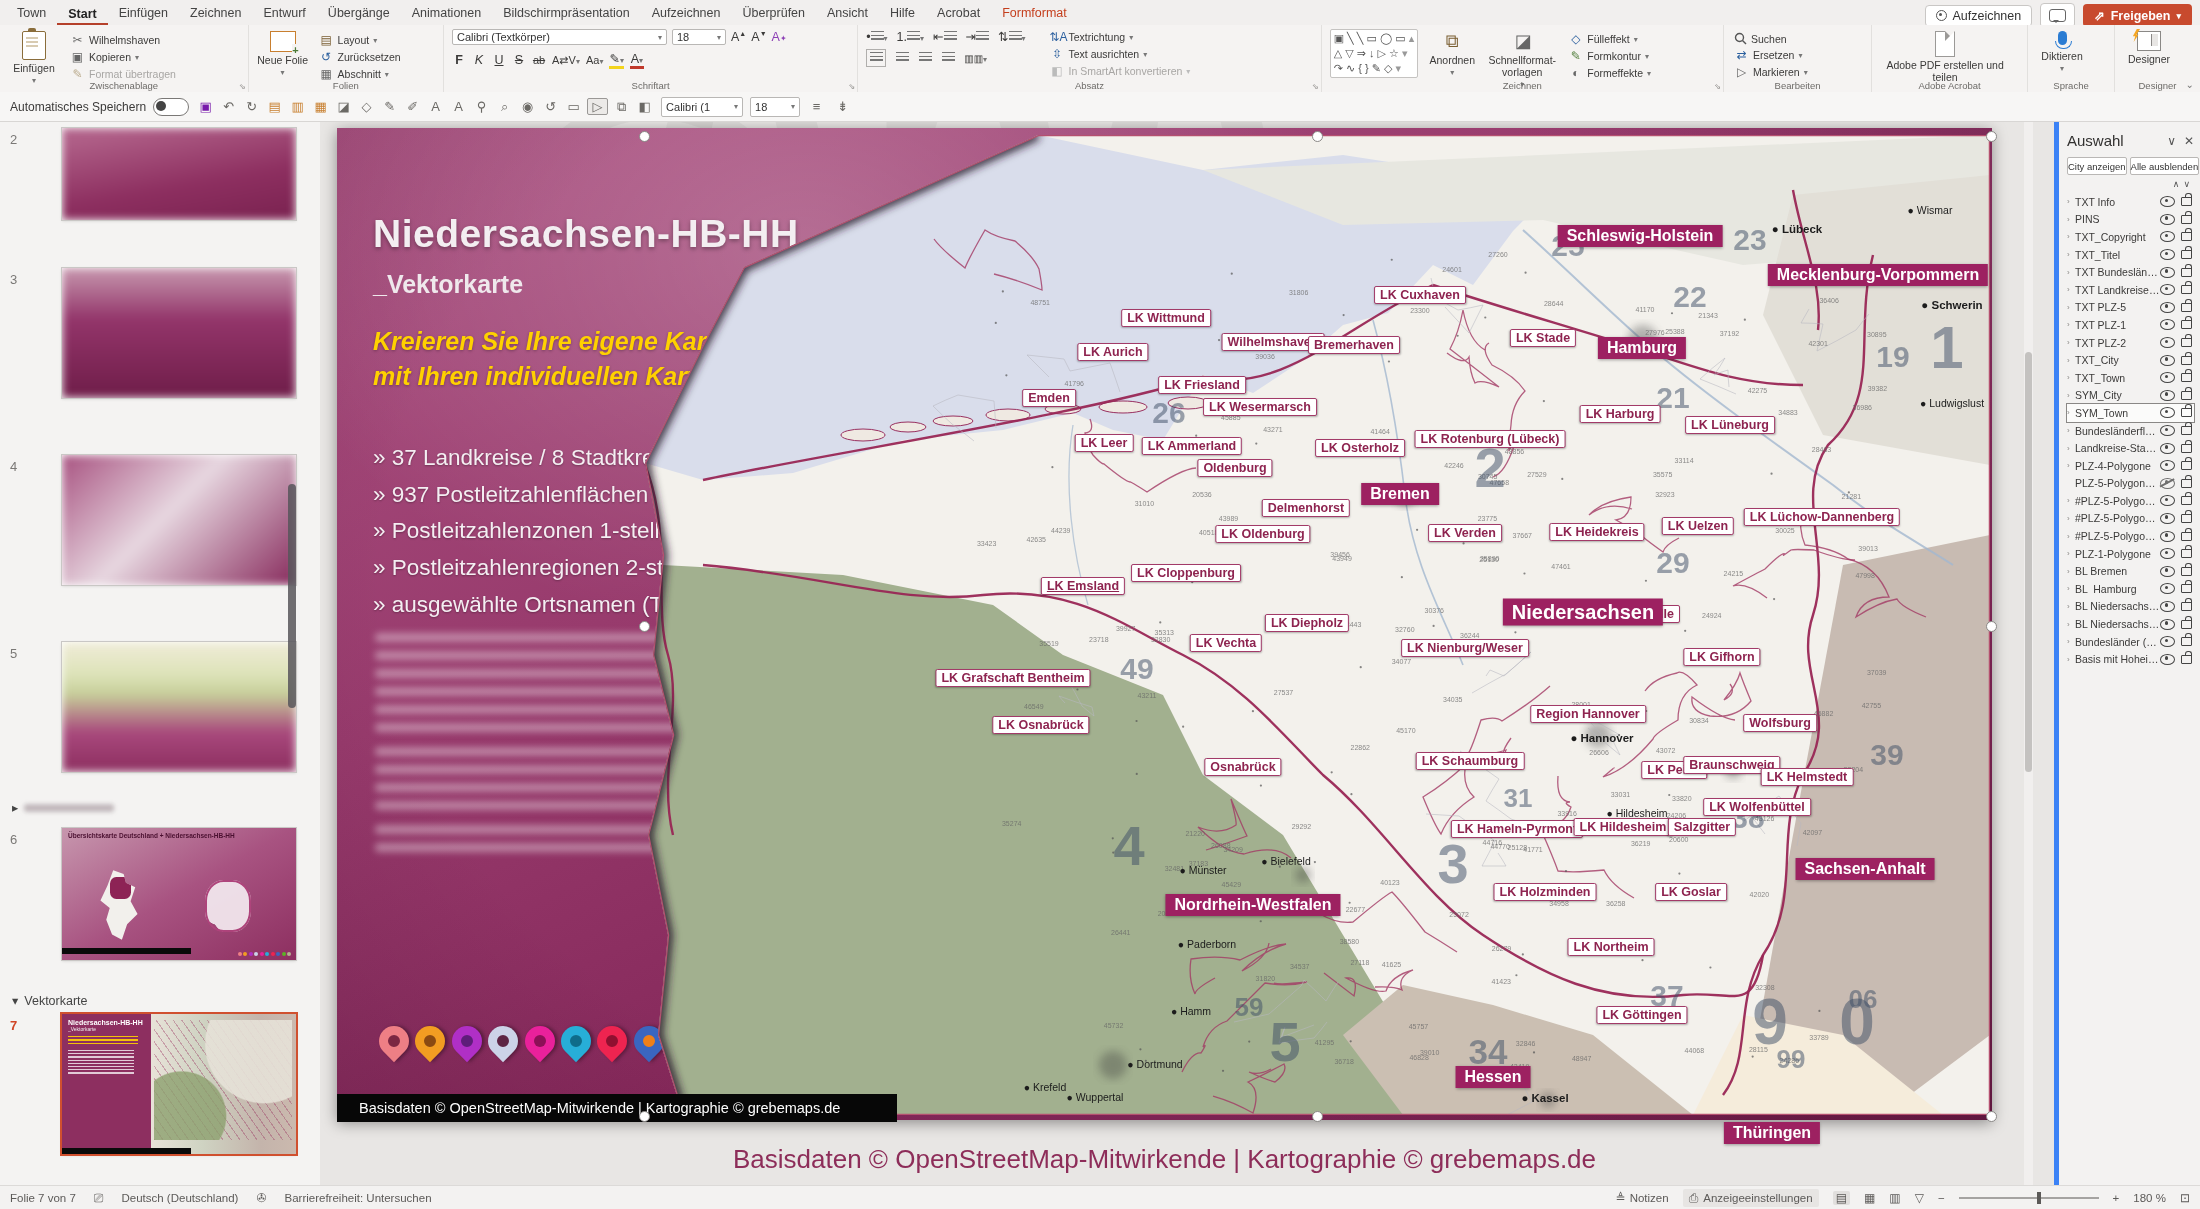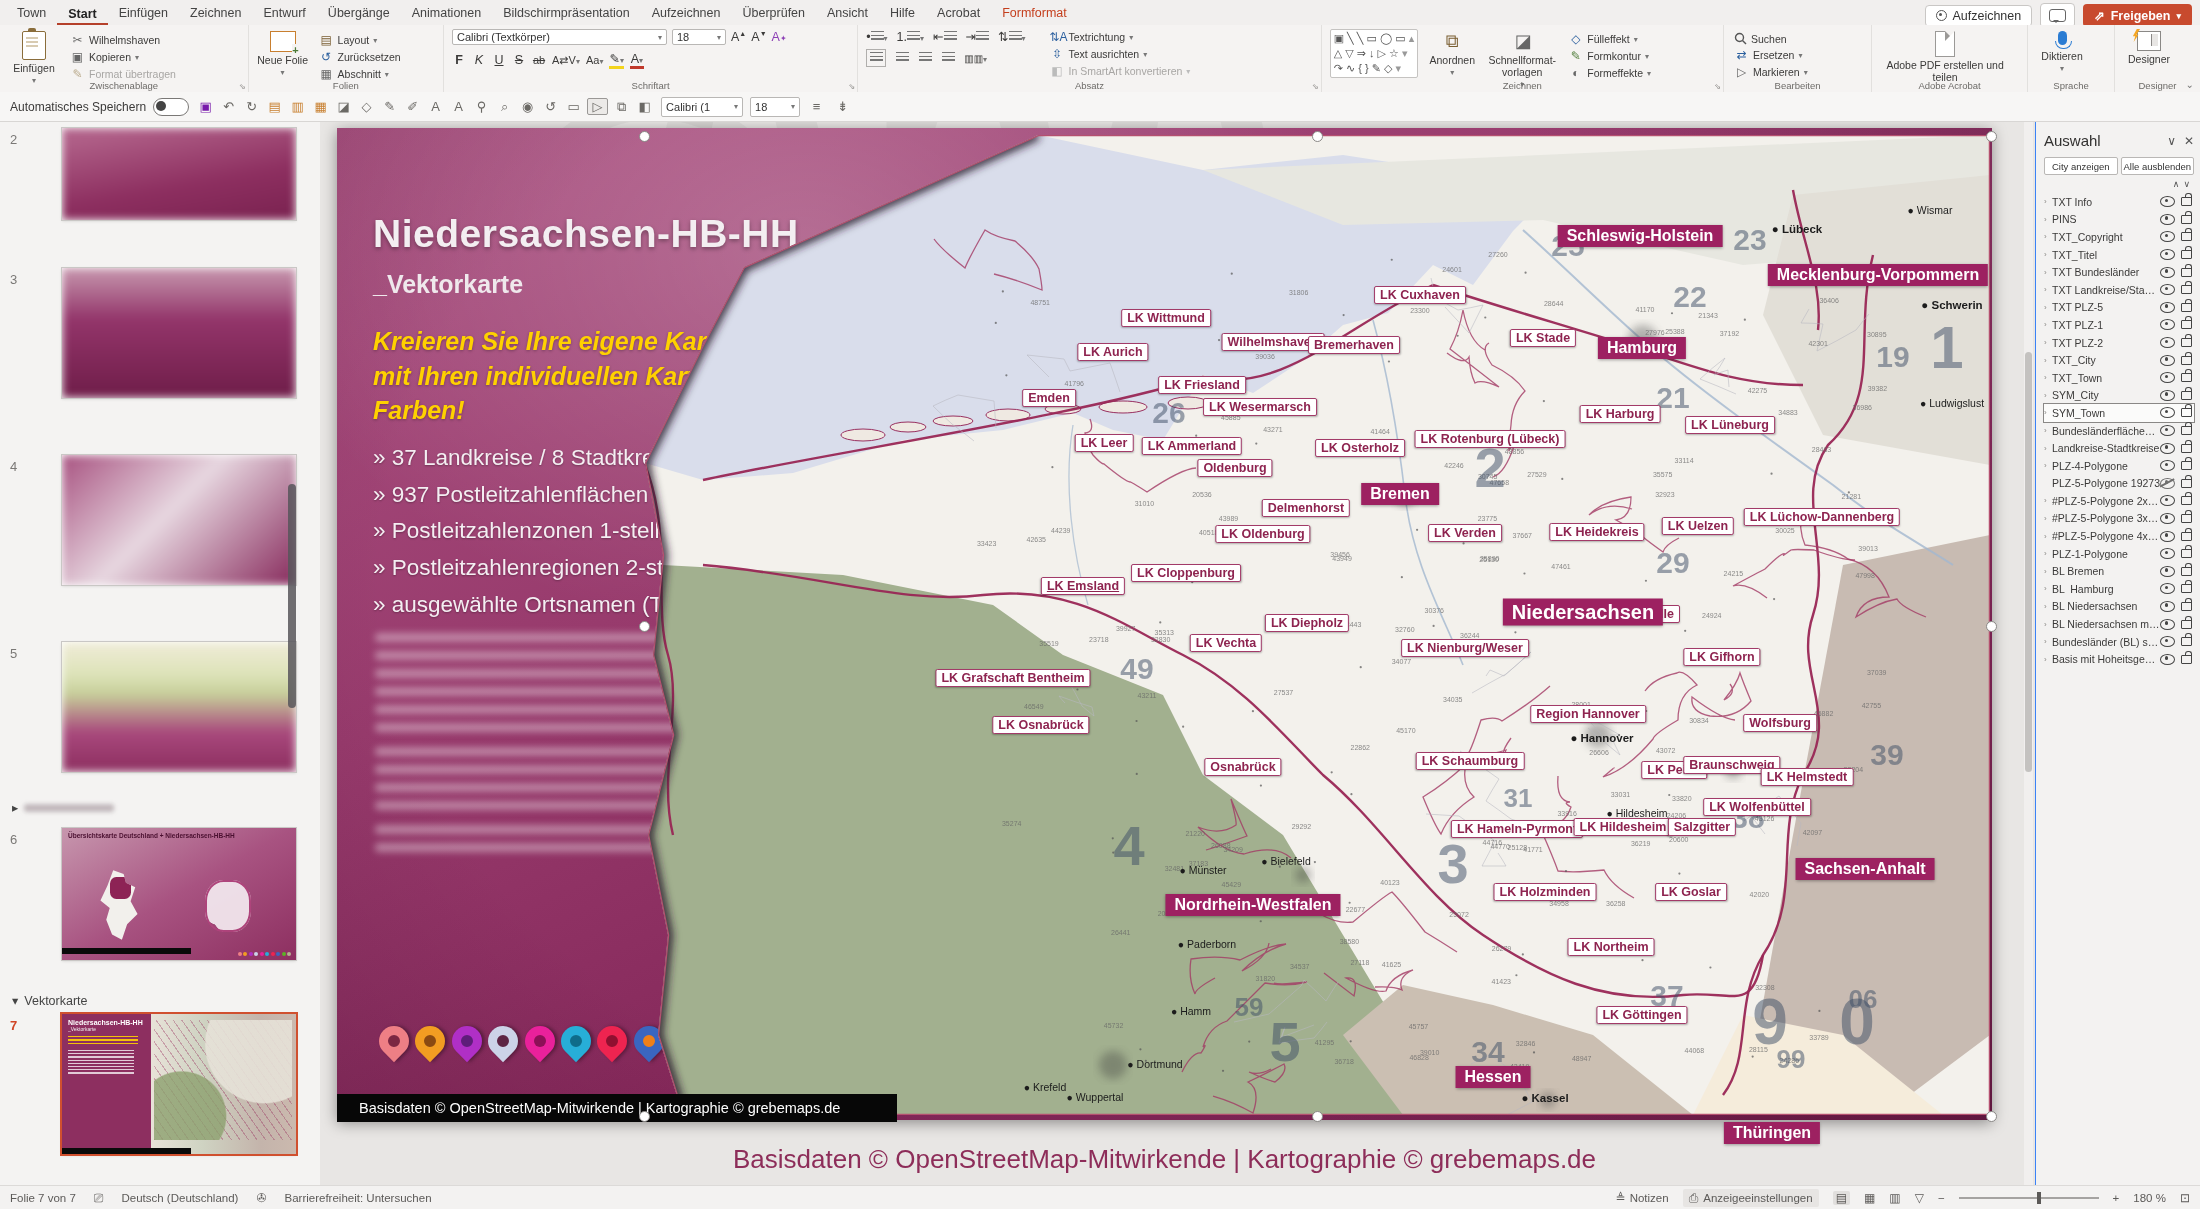--- a/index.html
+++ b/index.html
@@ -99,21 +99,21 @@
         padding:1px 5px;border-radius:2px;box-shadow:0 1px 2px rgba(0,0,0,.28);}
   .slab{background:#9d2161;color:#fff;font-size:16px;font-weight:bold;padding:2px 9px;box-shadow:0 1px 3px rgba(0,0,0,.35);}
   .slab.big{font-size:20px;}
   .zone{color:#3e4e66;font-weight:bold;opacity:.5;z-index:5;}
   .city{color:#1c1c1c;font-size:10.5px;z-index:6;}
   .city.b{font-weight:bold;font-size:11.5px;}
   .handle{position:absolute;width:9px;height:9px;border-radius:50%;background:#fff;border:1px solid #8a8886;z-index:50;}
   #cscroll{position:absolute;right:2px;top:0;width:9px;height:1063px;background:#f1efee;}
   #cscroll i{position:absolute;left:1px;top:230px;width:7px;height:420px;border-radius:4px;background:#c4c2c0;}
   
-  #selpane{position:absolute;right:0;top:122px;width:165px;height:1063px;background:#f3f2f1;border-left:1px solid #3b82f6;
+  #selpane{position:absolute;right:0;top:122px;width:146px;height:1063px;background:#f3f2f1;border-left:5px solid #3b82f6;
            box-sizing:border-box;padding:10px 6px 0 8px;}
   #sp-title{font-size:15px;color:#323130;margin-bottom:8px;display:flex;justify-content:space-between;align-items:center;}
   #sp-title .x{color:#555;font-size:12px;display:flex;gap:8px;}
   .spbtns{display:flex;gap:3px;margin-bottom:4px;}
   .spbtn{flex:1;border:1px solid #b9b7b5;background:#fff;font-size:9.5px;color:#333;text-align:center;padding:2.5px 0;border-radius:2px;white-space:nowrap;}
   .sparrows{text-align:right;font-size:9px;color:#555;margin-bottom:4px;letter-spacing:4px;}
   .sprow{display:flex;align-items:center;height:17.6px;font-size:10.5px;color:#3b3a39;position:relative;}
   .sprow .exp{width:8px;font-size:8px;color:#8a8886;}
   .sprow .lbl{flex:1;overflow:hidden;text-overflow:ellipsis;white-space:pre;}
   .sprow.sel{outline:1px solid #8a8886;background:#fbfbfa;}
@@ -476,21 +476,20 @@
     <div class="wm" style="left:330px;top:-180px;font-size:330px;letter-spacing:30px;">ebe</div>
     <div class="wm" style="left:60px;top:420px;font-size:460px;">©</div>
     <div class="wm" style="left:900px;top:300px;font-size:430px;color:rgba(100,100,100,.06);">©</div>
 
     <div id="slide">
       <div id="stitle">Niedersachsen-HB-HH</div>
       <div id="ssub">_Vektorkarte</div>
       <div id="shead">
           <div>Kreieren Sie Ihre eigene Karten-Variante</div>
           <div>mit Ihren individuellen Karteninhalten und</div>
-          <div>Farben!</div>
         </div>
       <div id="sbullets">
           <div>» 37 Landkreise / 8 Stadtkreise</div>
           <div>» 937 Postleitzahlenflächen 5-stellig</div>
           <div>» Postleitzahlenzonen 1-stellig</div>
           <div>» Postleitzahlenregionen 2-stellig</div>
           <div>» ausgewählte Ortsnamen (Town + City)</div>
         </div>
       <div id="sblur">
           <div class="bl" style="width: 520px;"></div>
@@ -828,21 +827,21 @@
             <div class="mlab zone" style="left: 1047px; top: 162px; font-size: 30px;">22</div>
             <div class="mlab zone" style="left: 1030px; top: 263px; font-size: 30px;">21</div>
             <div class="mlab zone" style="left: 925px; top: 111px; font-size: 30px;">25</div>
             <div class="mlab zone" style="left: 1030px; top: 428px; font-size: 30px;">29</div>
             <div class="mlab zone" style="left: 526px; top: 278px; font-size: 30px;">26</div>
             <div class="mlab zone" style="left: 494px; top: 534px; font-size: 30px;">49</div>
             <div class="mlab zone" style="left: 875px; top: 663px; font-size: 26px;">31</div>
             <div class="mlab zone" style="left: 1105px; top: 683px; font-size: 30px;">38</div>
             <div class="mlab zone" style="left: 1244px; top: 620px; font-size: 30px;">39</div>
             <div class="mlab zone" style="left: 1024px; top: 861px; font-size: 30px;">37</div>
-            <div class="mlab zone" style="left: 845px; top: 917px; font-size: 30px;">34</div>
+            <div class="mlab zone" style="left: 845px; top: 917px; font-size: 35px; text-decoration: underline;">34</div>
             <div class="mlab zone" style="left: 810px; top: 728px; font-size: 56px;">3</div>
             <div class="mlab zone" style="left: 486px; top: 710px; font-size: 56px;">4</div>
             <div class="mlab zone" style="left: 642px; top: 906px; font-size: 56px;">5</div>
             <div class="mlab zone" style="left: 606px; top: 872px; font-size: 26px;">59</div>
             <div class="mlab zone" style="left: 1127px; top: 887px; font-size: 64px;">9</div>
             <div class="mlab zone" style="left: 1214px; top: 887px; font-size: 64px;">0</div>
             <div class="mlab zone" style="left: 1148px; top: 924px; font-size: 26px;">99</div>
             <div class="mlab zone" style="left: 1220px; top: 864px; font-size: 26px;">06</div>
             <div class="mlab city b" style="left: 1309px; top: 170px;">● Schwerin</div>
             <div class="mlab city" style="left: 1287px; top: 75px;">● Wismar</div>

